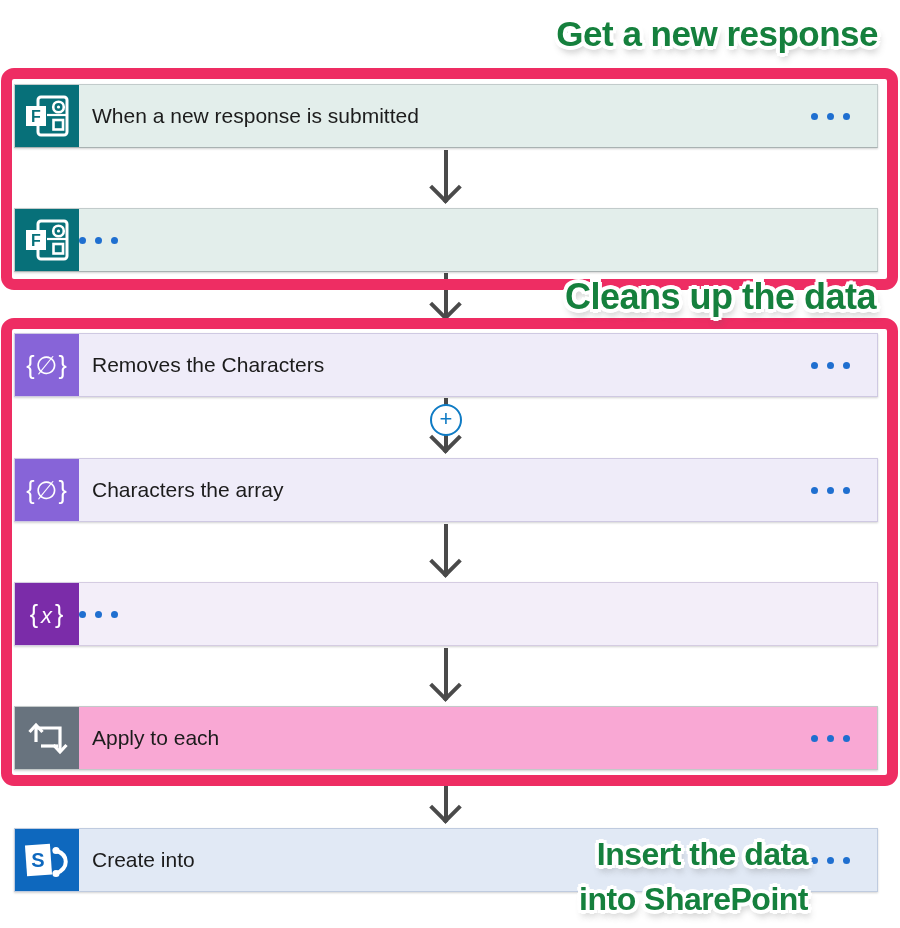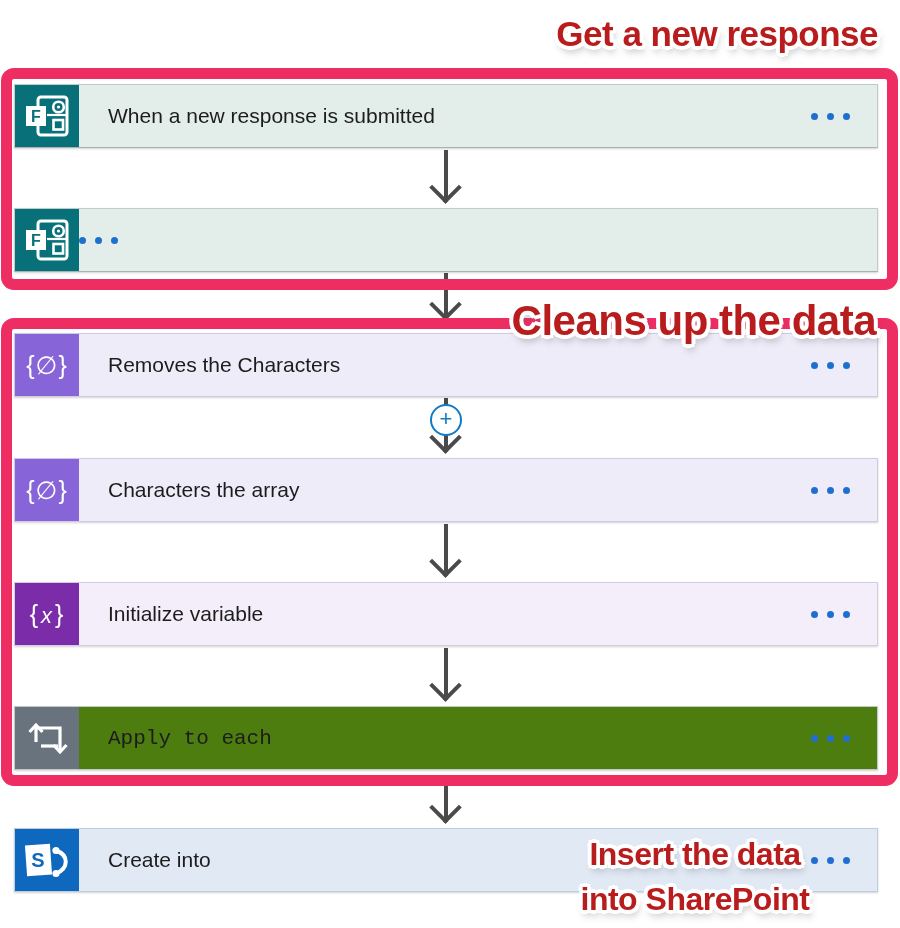--- a/index.html
+++ b/index.html
@@ -3,67 +3,67 @@
 <meta charset="utf-8">
 <style>
   html,body{margin:0;padding:0;background:#ffffff;}
   .canvas{
     position:relative;width:900px;height:928px;background:#ffffff;overflow:hidden;
     font-family:"Liberation Sans", sans-serif;
   }
 
   
   .ann{
-    position:absolute;color:#b91c1c;font-weight:bold;letter-spacing:-0.5px;
+    position:absolute;color:#15803d;font-weight:bold;letter-spacing:-0.5px;
     white-space:nowrap;z-index:40;
     text-shadow:
       -3px -3px 0 #fff, 3px -3px 0 #fff, -3px 3px 0 #fff, 3px 3px 0 #fff,
       -4px 0 0 #fff, 4px 0 0 #fff, 0 -4px 0 #fff, 0 4px 0 #fff,
       -3px 0 0 #fff, 3px 0 0 #fff, 0 -3px 0 #fff, 0 3px 0 #fff,
       2px 6px 7px rgba(90,90,90,.45);
   }
   .ann-top{top:14px;right:22px;font-size:35px;}
-  .ann-mid{top:297px;right:24px;font-size:42px;}
-  .ann-bottom{top:832px;left:563px;font-size:32px;line-height:45px;text-align:center;width:264px;white-space:normal;}
+  .ann-mid{top:276px;right:24px;font-size:36px;}
+  .ann-bottom{top:832px;left:544px;font-size:32px;line-height:45px;text-align:right;width:264px;white-space:normal;}
 
   
   .groupbox{
     position:absolute;left:1px;width:897px;border:11px solid #ee2d63;
     border-radius:13px;box-sizing:border-box;z-index:30;pointer-events:none;
   }
   .box1{top:68px;height:222px;}
   .box2{top:318px;height:468px;}
 
   
   .row{
     position:absolute;left:14px;width:864px;height:64px;display:flex;align-items:stretch;
     box-sizing:border-box;border:1px solid #c2cbcb;border-bottom-color:#a9b2b2;
     box-shadow:0 1px 2px rgba(0,0,0,.18);z-index:10;background:#eee;
   }
   .row-mint{background:#e3eeeb;}
   .row-lav{background:#efecf9;border-color:#cfc9e2;}
   .row-lav2{background:#f3eef9;border-color:#d5cce2;}
-  .row-gray{background:#4d7c0f;border-color:#c3c9c9;font-family:Liberation Mono, monospace;}
+  .row-gray{background:#f9a8d4;border-color:#c3c9c9;}
   .row-blue{background:#e1e9f5;border-color:#bfcbdf;}
 
   .tile{
     width:64px;flex:0 0 64px;display:flex;align-items:center;justify-content:center;
     color:#fff;
   }
   .tile-forms{background:#077079;}
   .tile-compose{background:#8764d8;}
   .tile-variable{background:#7b2ca9;}
   .tile-loop{background:#68737e;}
   .tile-sp{background:#0e68be;}
 
   .glyph{font-size:25px;line-height:1;color:#fff;letter-spacing:1px;}
   .glyph .vx{font-style:italic;font-size:22px;padding:0 2px;}
 
   .label{
-    flex:1;align-self:center;padding-left:29px;font-size:21px;color:#1c1c1c;
+    flex:1;align-self:center;padding-left:13px;font-size:21px;color:#1c1c1c;
     white-space:nowrap;overflow:hidden;
   }
 
   .menu{
     align-self:center;display:flex;gap:9px;padding-right:27px;cursor:pointer;
   }
   .menu .dot{width:7px;height:7px;border-radius:50%;background:#1f6fd0;}
 
   
   .arrow{position:absolute;width:40px;z-index:5;}
@@ -165,21 +165,20 @@
       <span class="dot"></span>
         <span class="dot"></span>
         <span class="dot"></span>
     </div>
   </div>
 
   <div class="row row-lav2" style="top:582px">
     <div class="tile tile-variable">
       <span class="glyph"><span>{</span><span class="vx">x</span><span>}</span></span>
     </div>
-    <div class="label">Initialize variable</div>
     <div class="menu">
       <span class="dot"></span>
         <span class="dot"></span>
         <span class="dot"></span>
     </div>
   </div>
 
   <div class="row row-gray" style="top:706px">
     <div class="tile tile-loop">
       <svg width="64" height="64" viewBox="0 0 64 64" fill="none" stroke="#fff" stroke-width="3.2">

